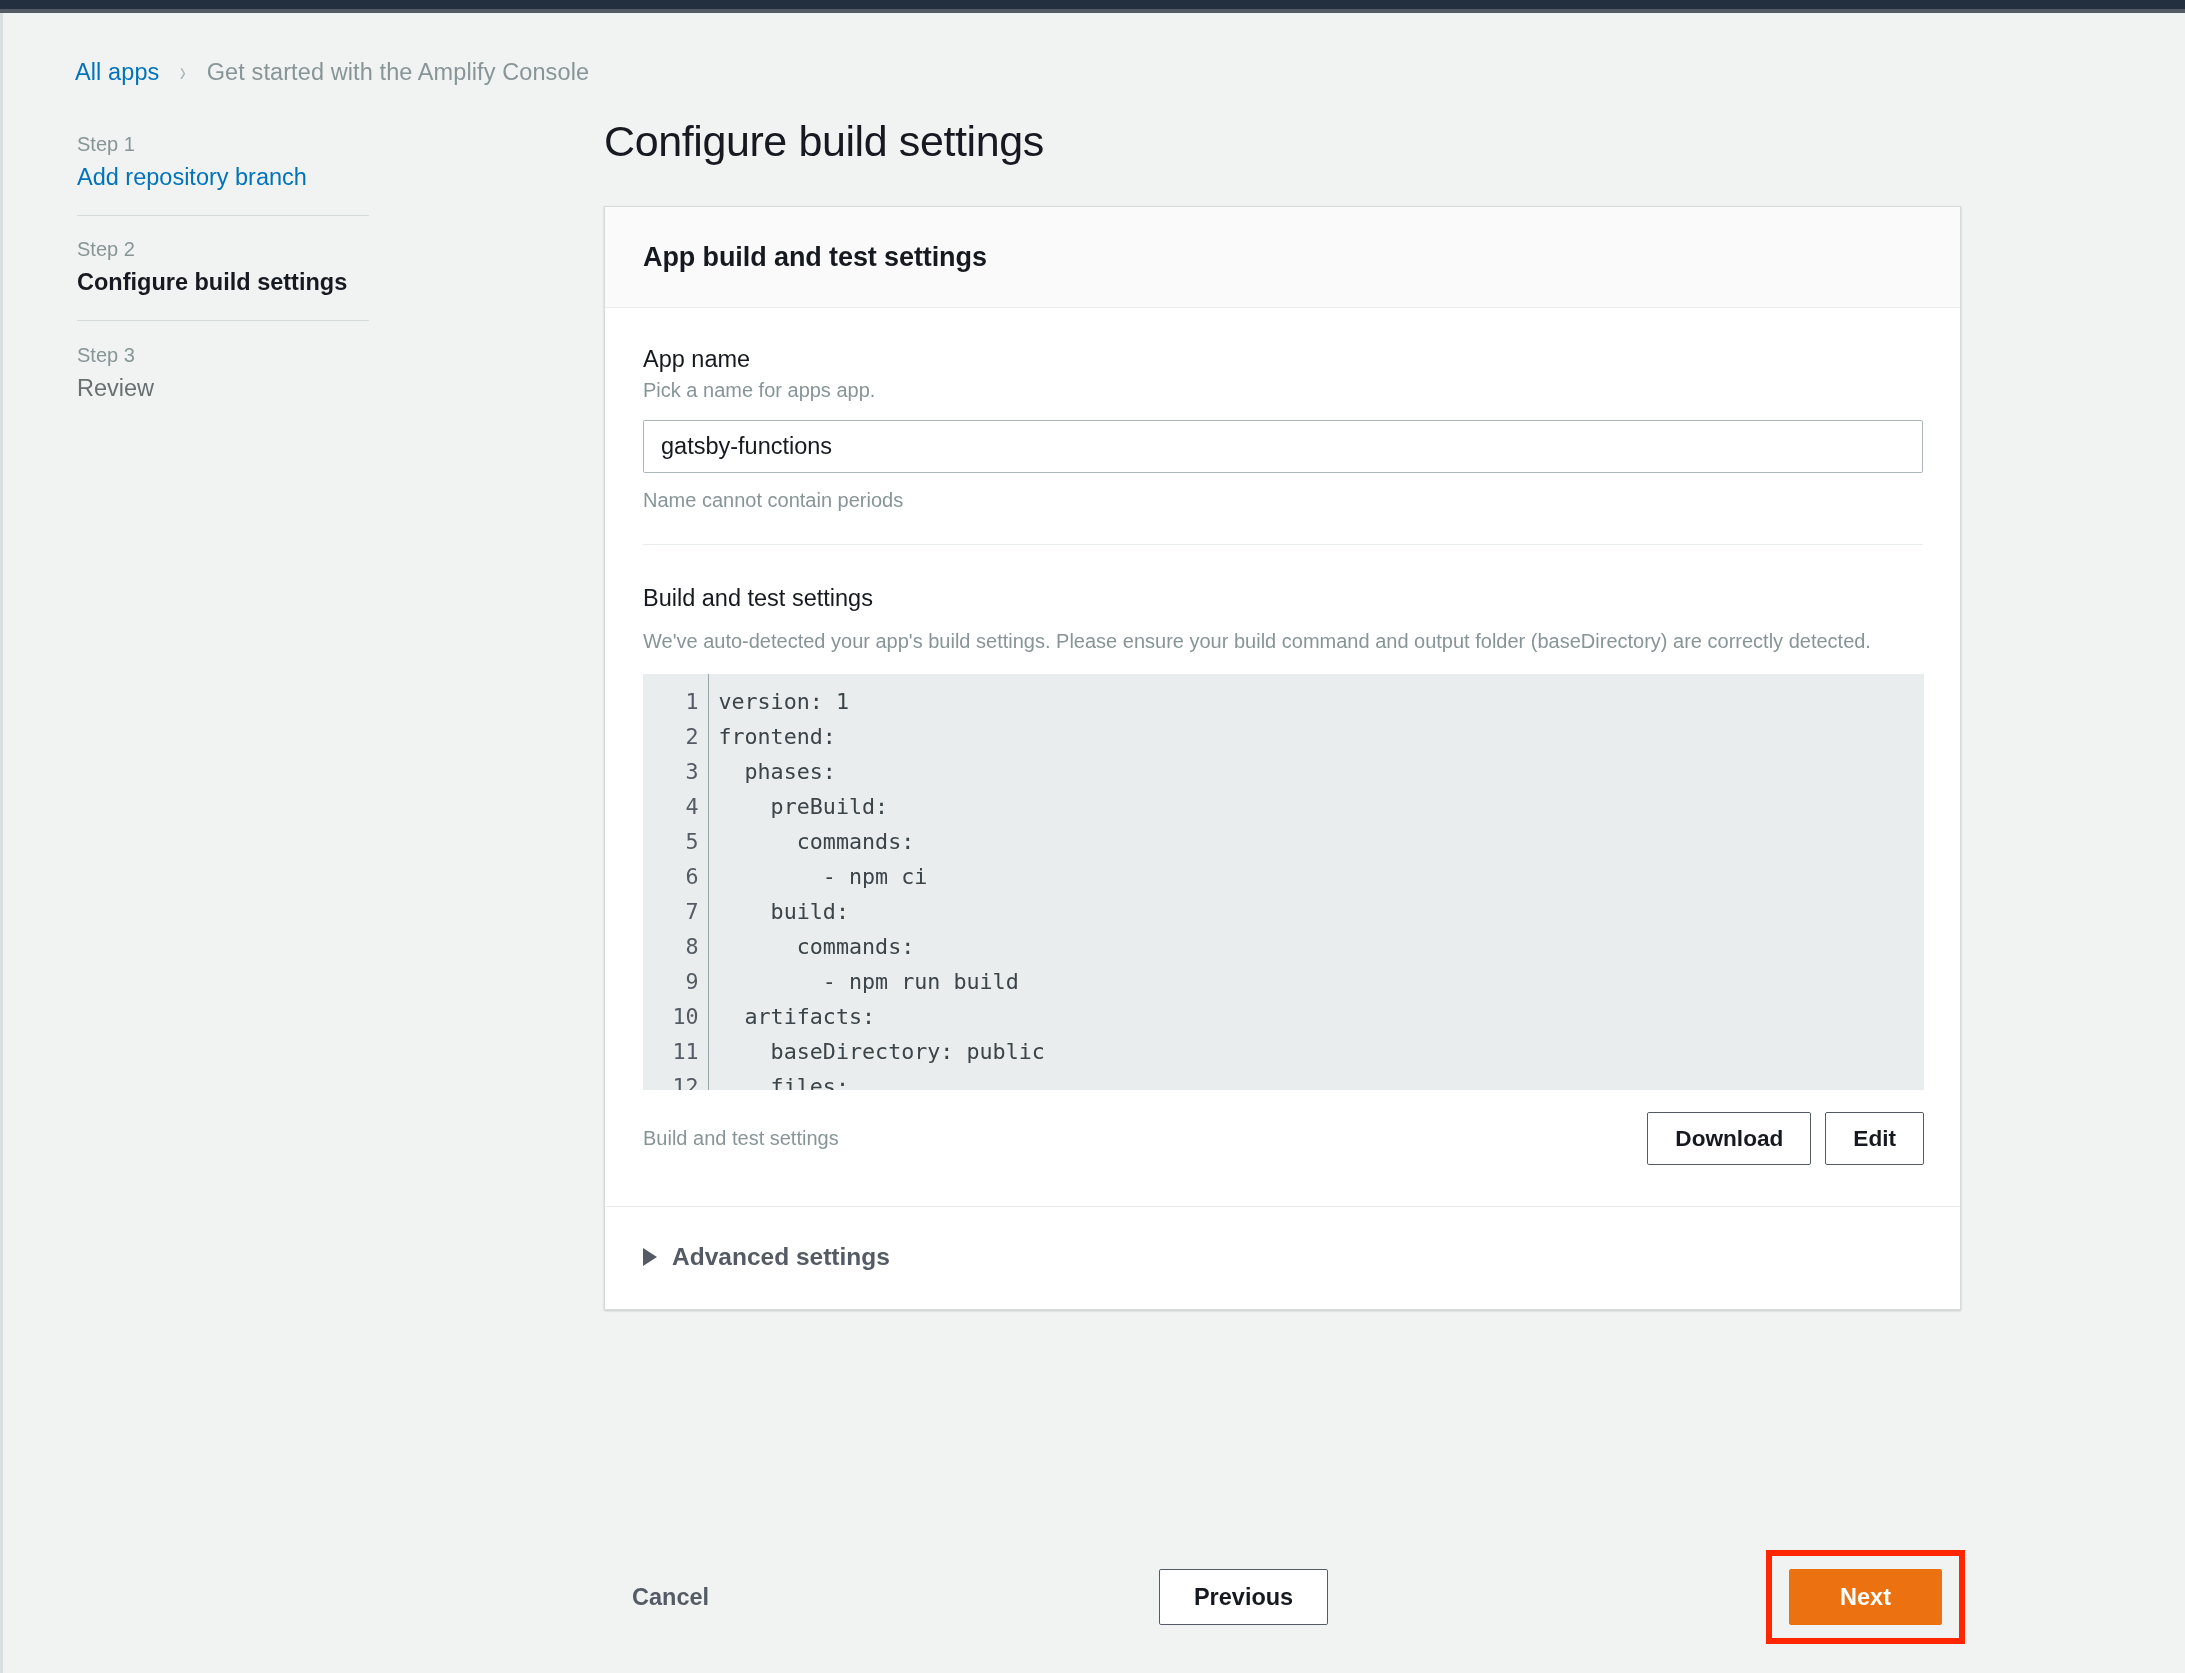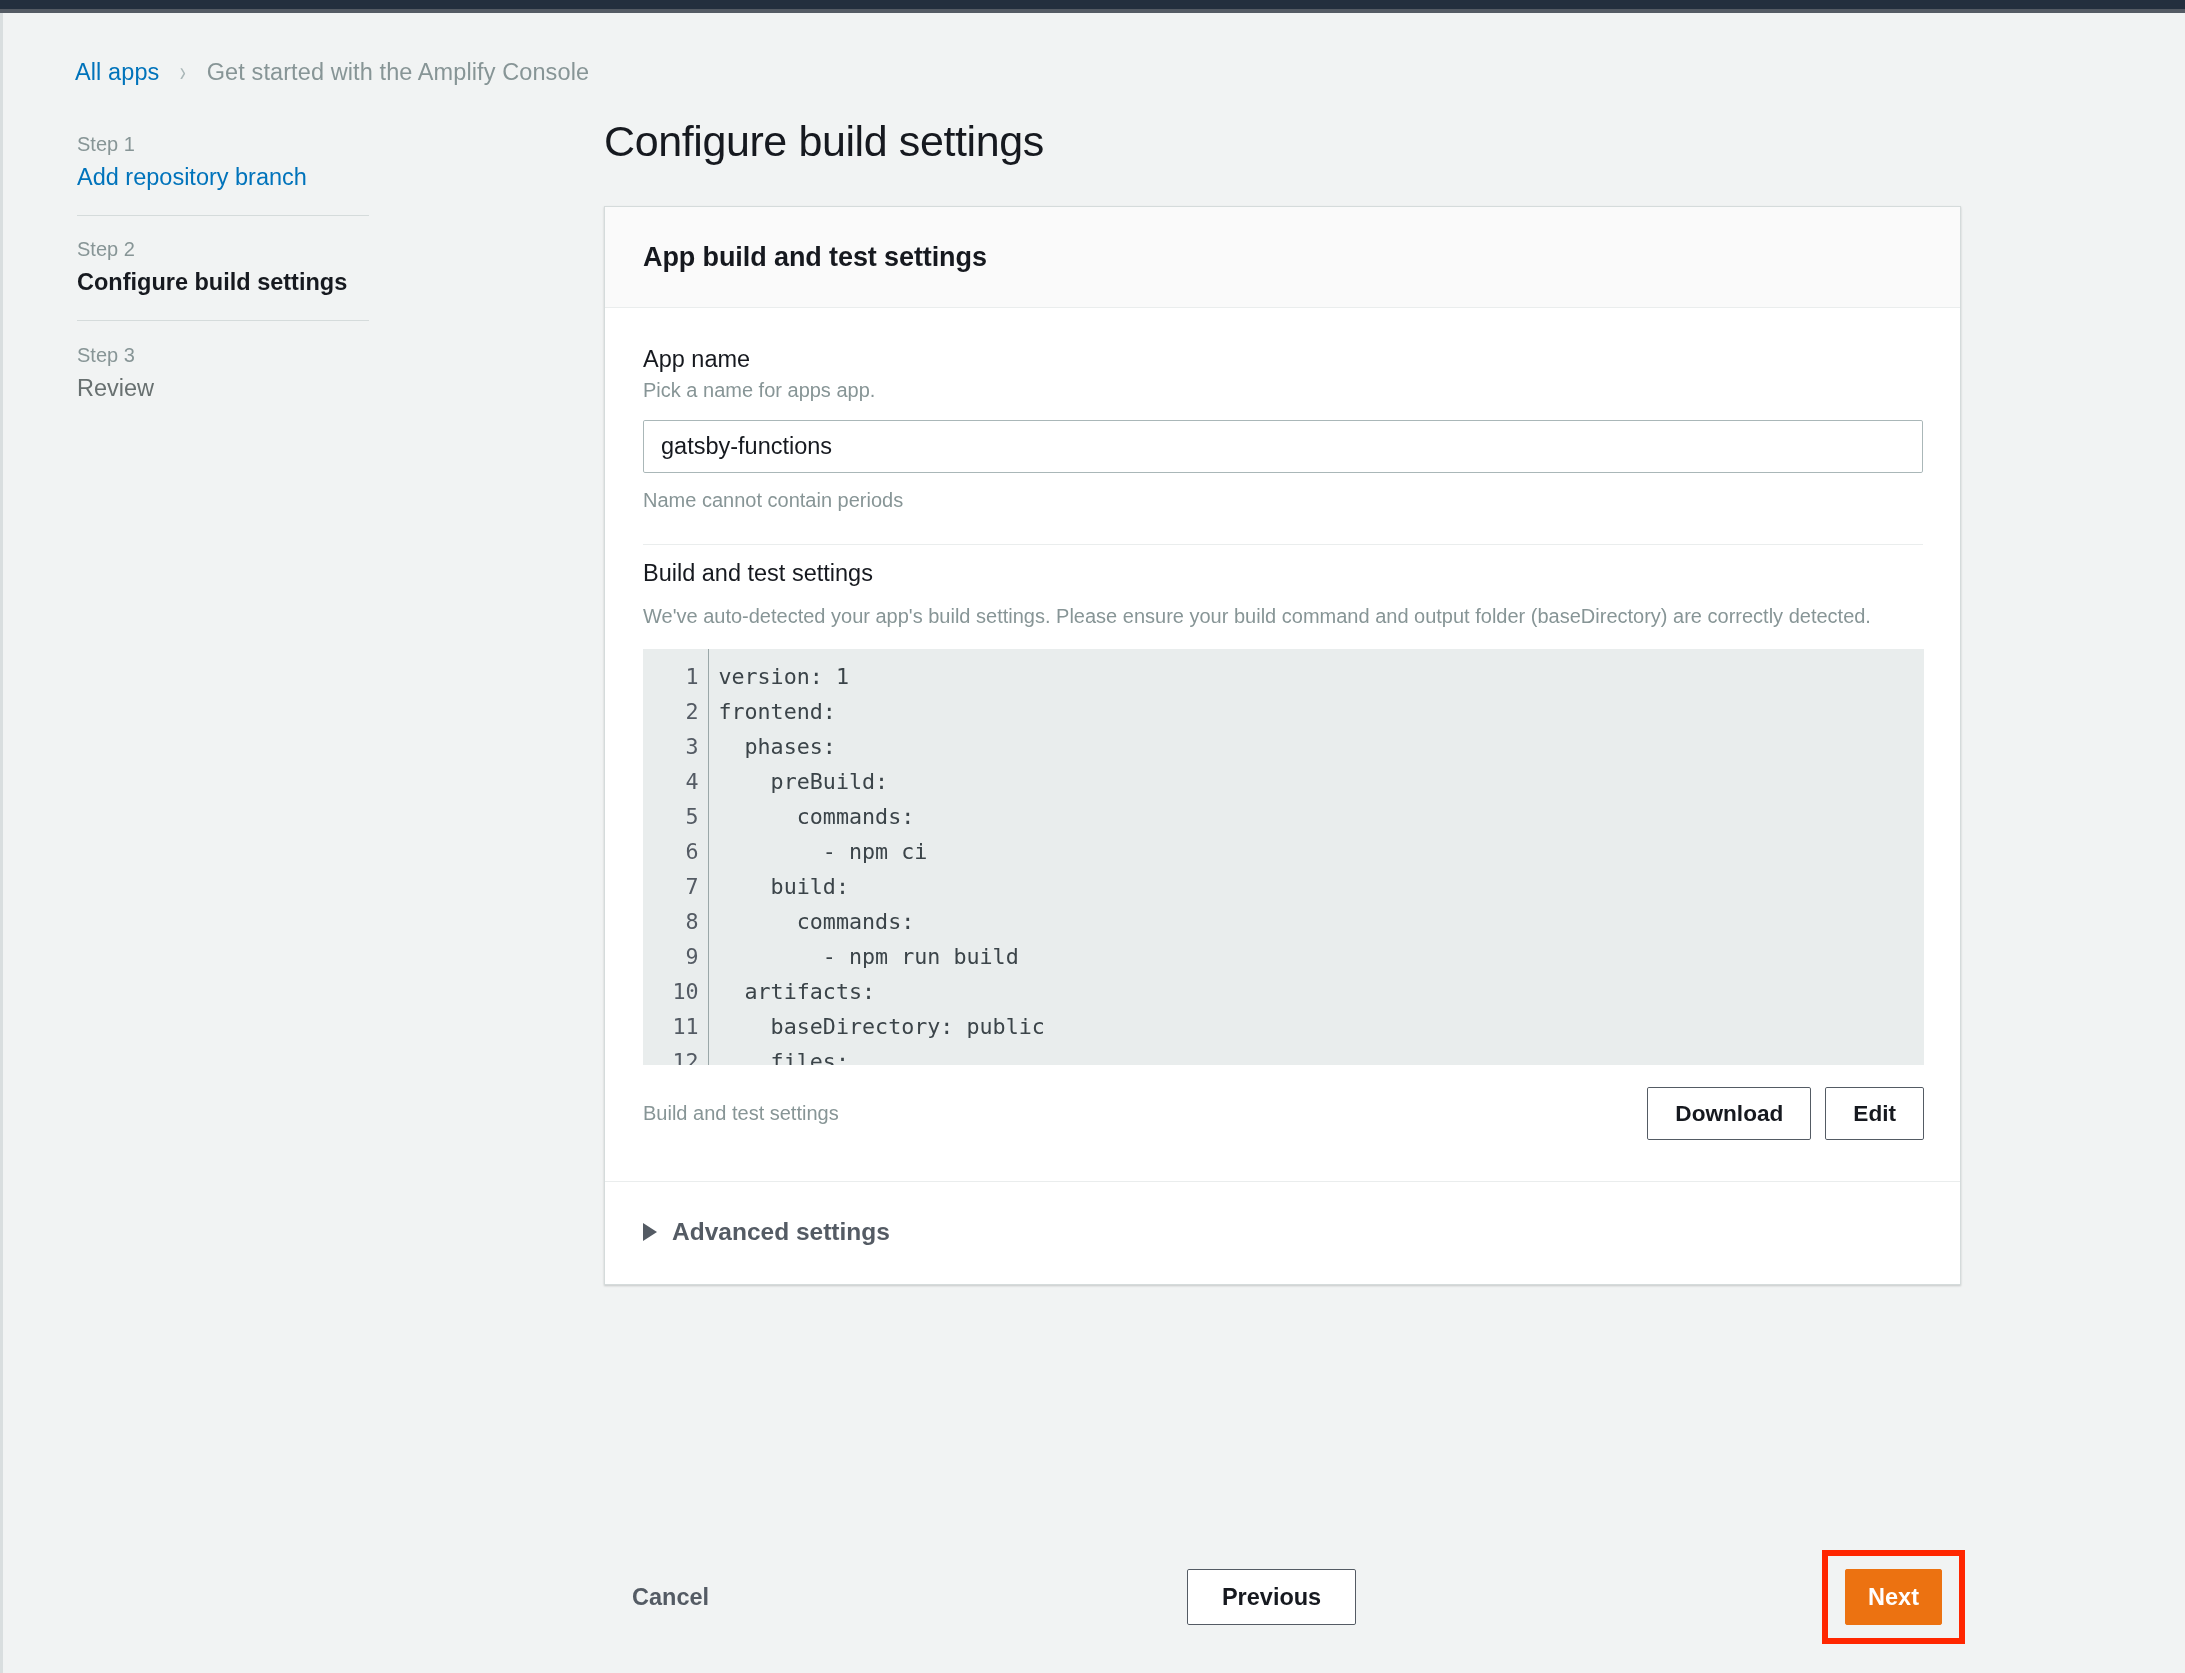--- a/index.html
+++ b/index.html
@@ -129,21 +129,21 @@
   .field-hint {
     font-size: 20px; color: #879596; margin-top: 16px;
   }
 
   #section-divider {
     height: 0.9px; background: #eaeded;
     margin: 32px 0 0 0; width: 1280px;
   }
 
   
-  #build-settings-block { padding-top: 16px; }
+  #build-settings-block { padding-top: 41px; }
   .section-title {
     font-size: 23.5px; color: #16191f; margin-bottom: 6.6px;
   }
   .section-desc {
     font-size: 20px; color: #879596; line-height: 1.42;
     width: 1281px; margin-bottom: 18px; margin-top: 15px;
   }
 
   
   #code-block {
@@ -243,21 +243,21 @@
     margin-right: 16px;
   }
   #next-highlight {
     border: 6.6px solid #ff2600;
     padding: 13px 17px;
     display: flex; align-items: center; justify-content: center;
     margin-top: 0;
   }
   #next-button {
     height: 56px;
-    padding: 0 22px;
+    padding: 0 50px;
     background: #ec7211;
     border: 0.9px solid #ec7211;
     border-radius: 1.9px;
     font-size: 23.5px; font-weight: bold; color: #ffffff;
     font-family: "Liberation Sans", sans-serif;
     cursor: pointer;
     display: flex; align-items: center; justify-content: center;
   }
 </style>
 </head>

